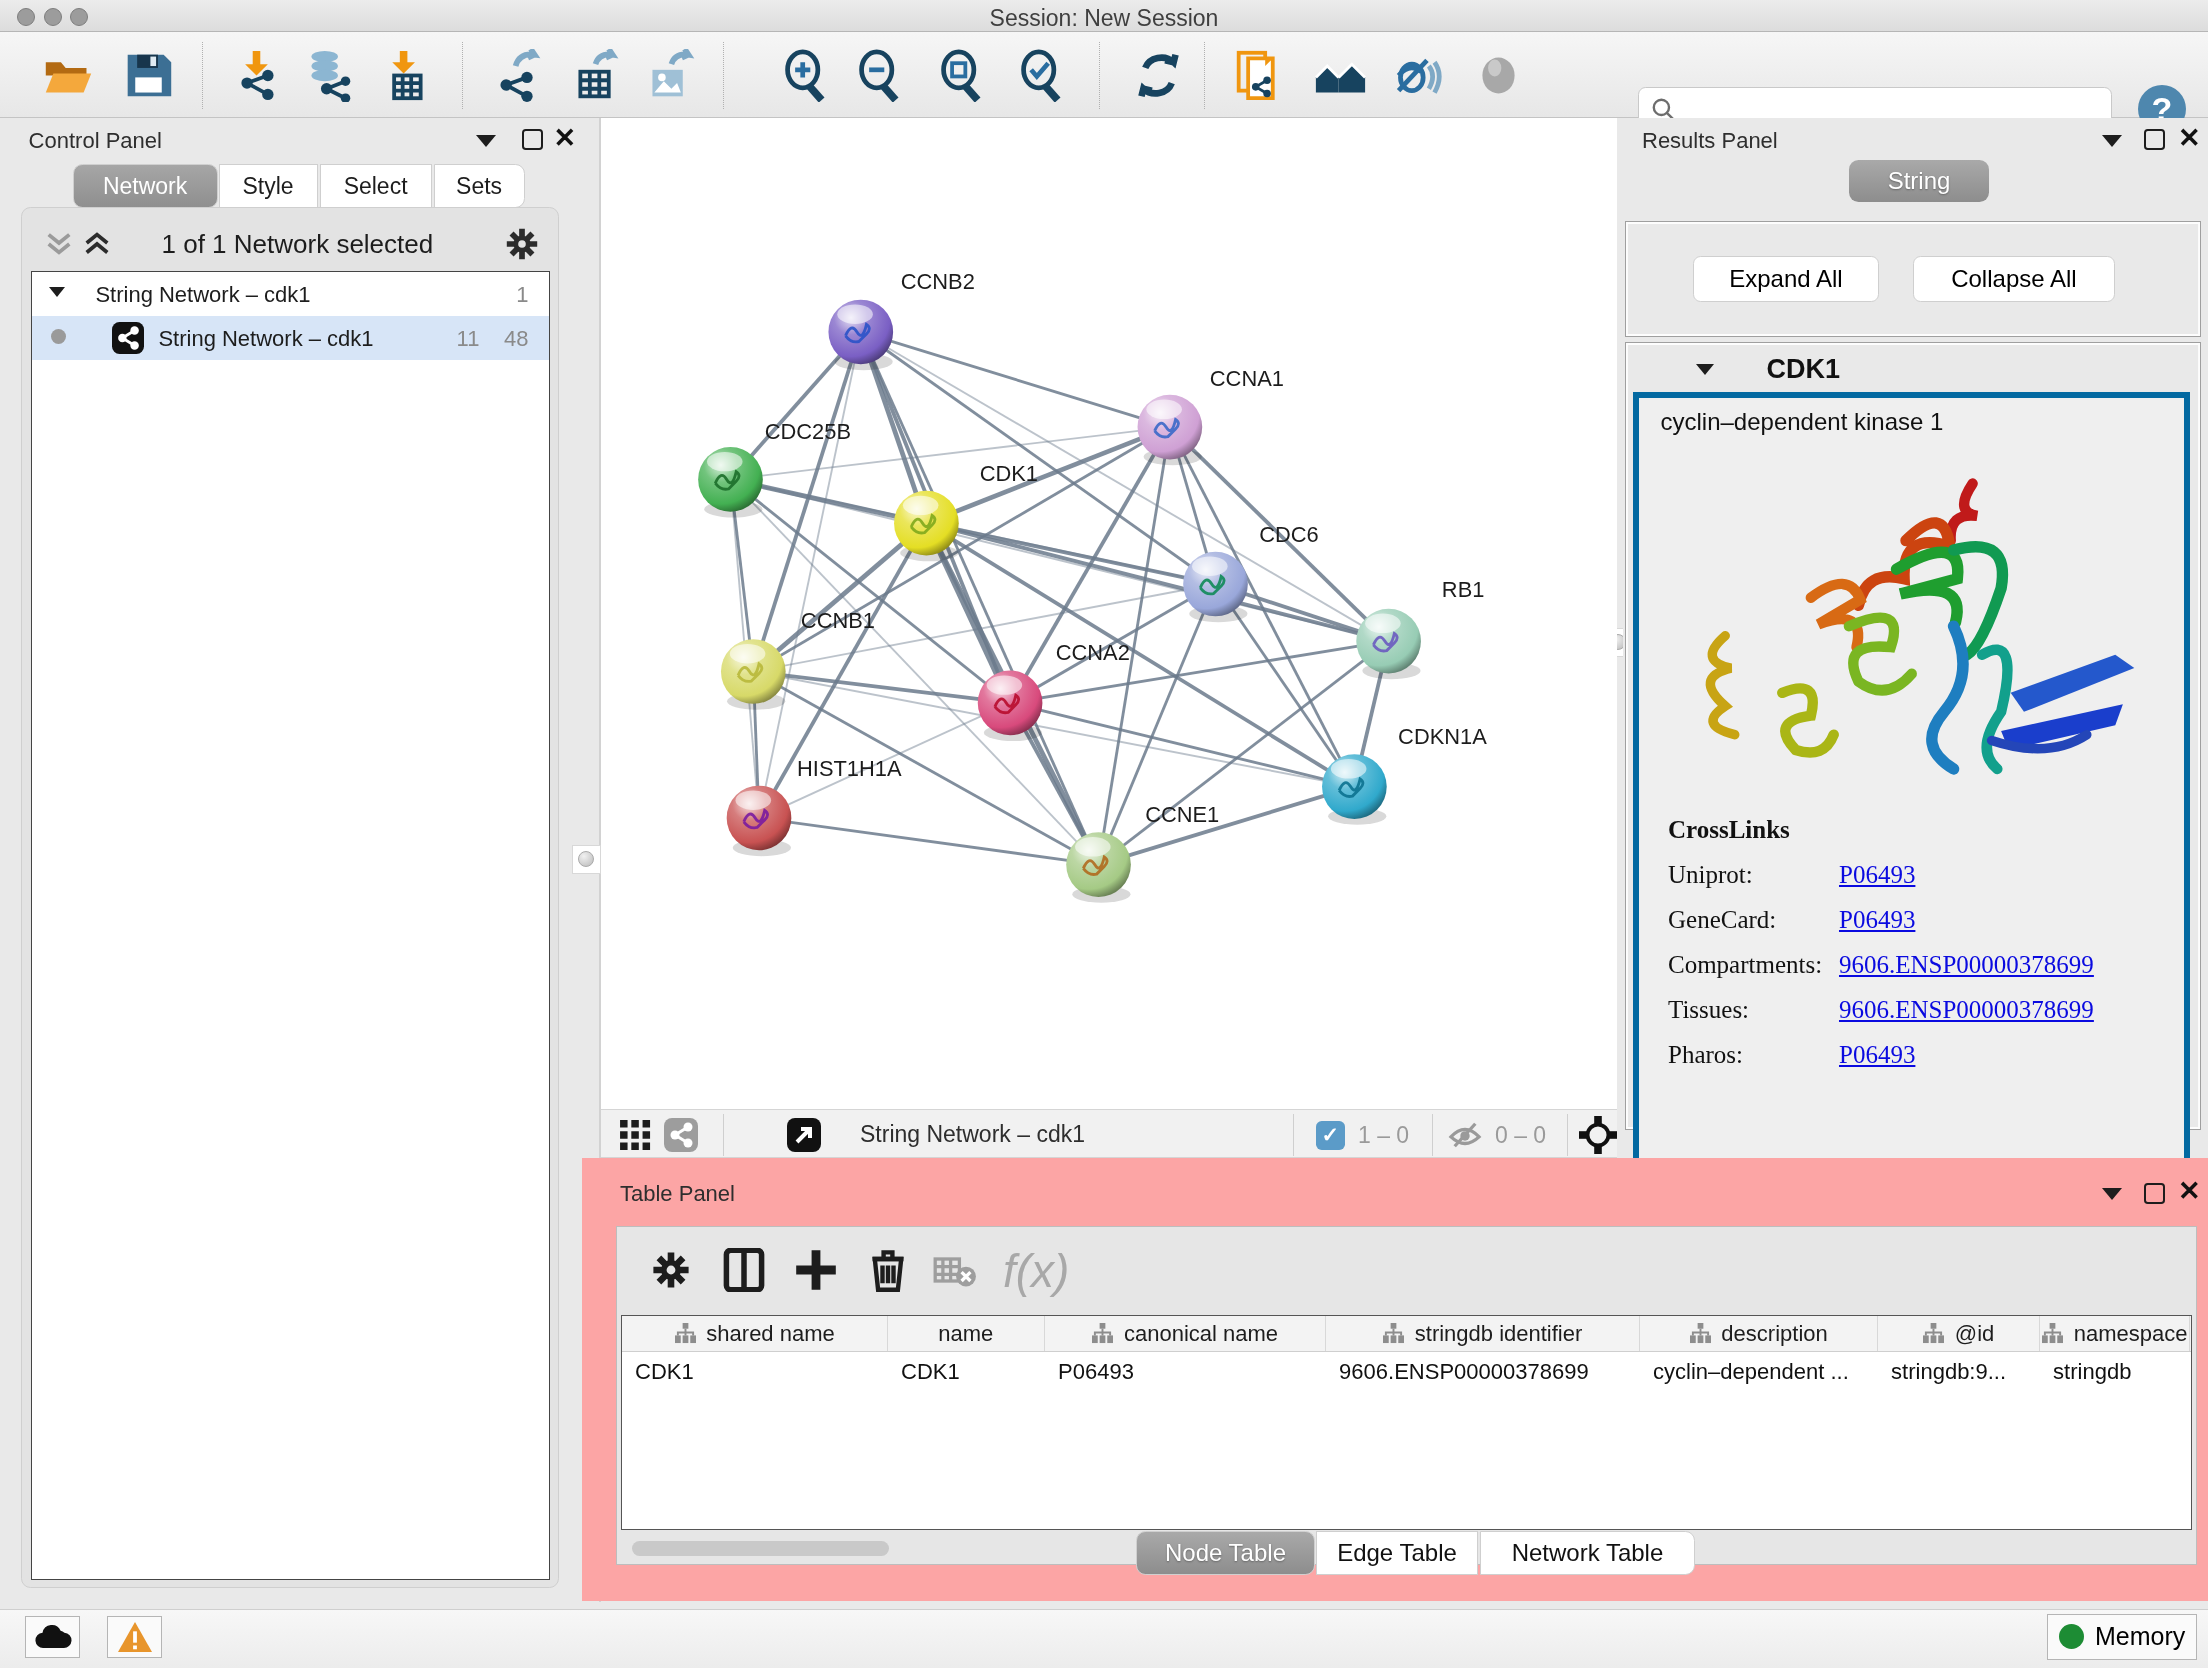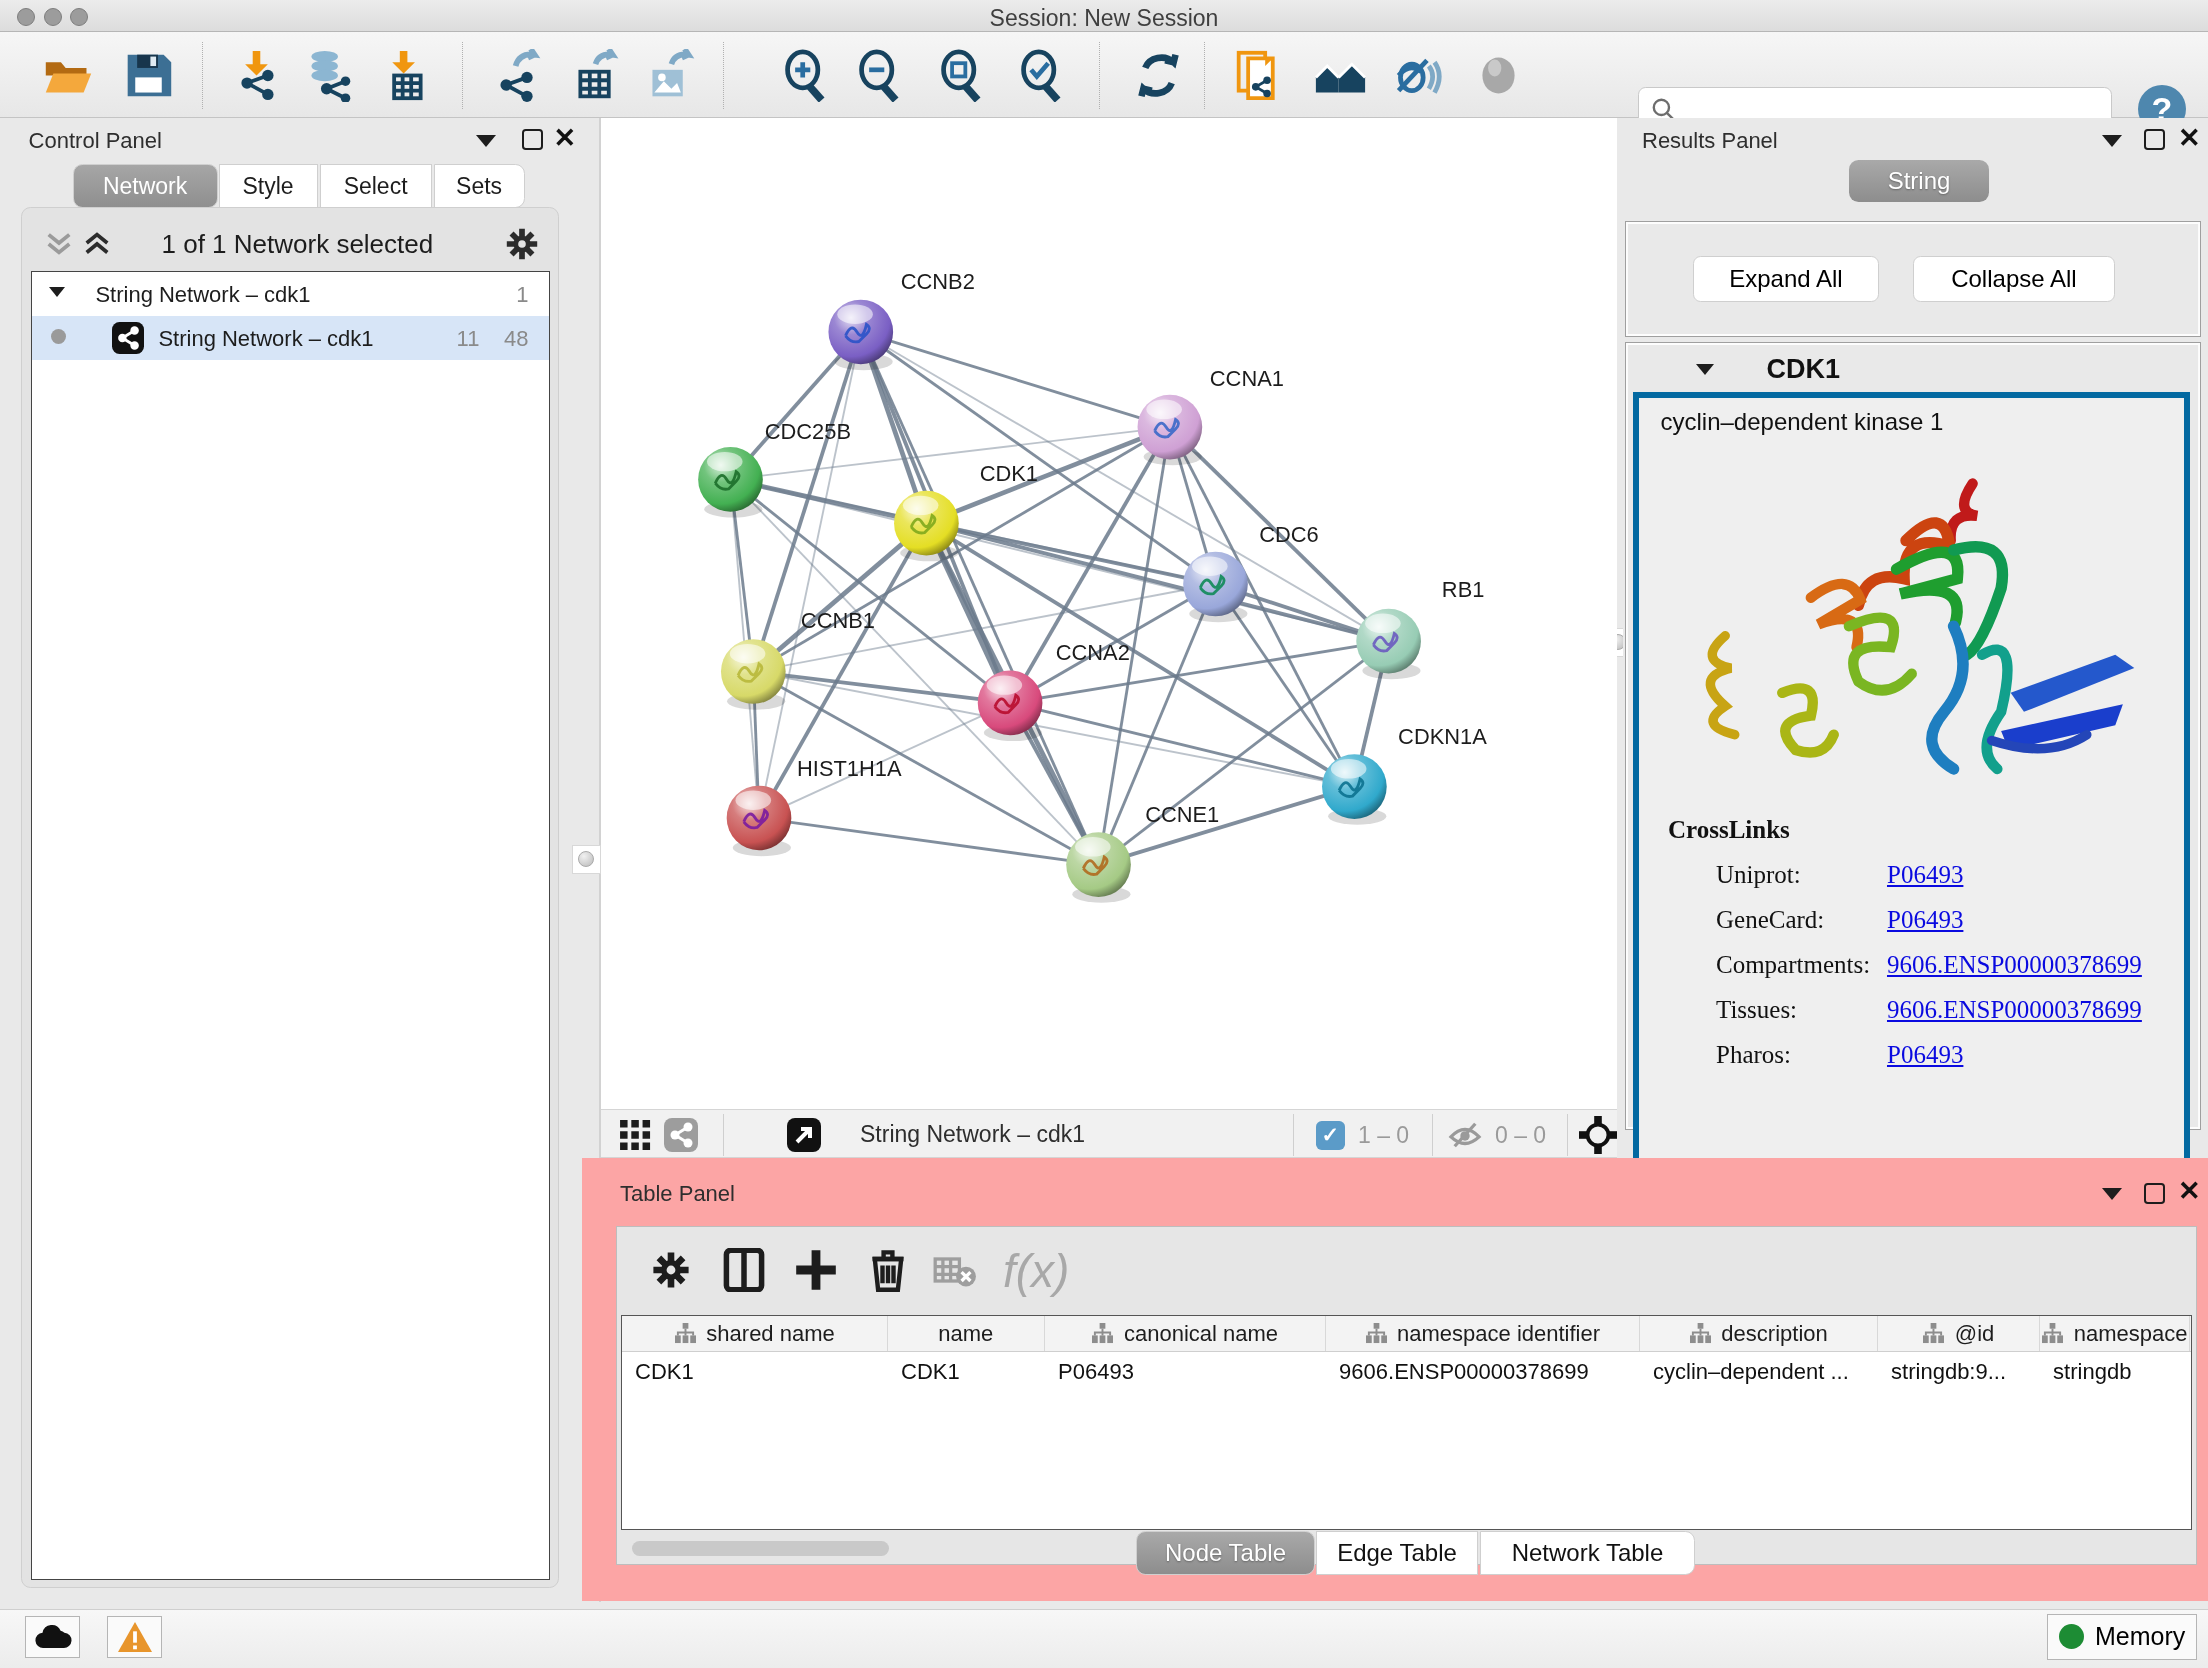--- a/index.html
+++ b/index.html
@@ -73,21 +73,21 @@
   .rp-box { position:absolute; left:1.9px; width:576px; background:#e9e9e9;
     border:1.9px solid #9f9f9f; box-shadow:inset 0 0 0 1.9px #fdfdfd; }
   .rp-btn { position:absolute; top:34px; height:46px; background:#fff; border:1px solid #cfcfcf;
     border-radius:7.6px; font-size:24px; text-align:center; }
   #cdk1-header { position:absolute; left:7.6px; top:7.6px; width:557px; height:42px; }
   #cdk1-sub { position:absolute; left:7.6px; top:49px; width:557px; height:903px; background:#efefef;
     border:6px solid #0369a1; }
   #crosslinks { position:absolute; left:28.5px; top:418px; width:514px;
     font-family:"Liberation Serif", serif; font-size:25px; color:#111; }
   #crosslinks .xl-row { display:flex; margin-top:17px; }
-  #crosslinks .xl-label { width:171px;margin-left:48px; }
+  #crosslinks .xl-label { width:171px; }
   #crosslinks .xl-value a, #crosslinks .xl-value { color:#0a0ae0; text-decoration:underline; }
 
   
   #table-panel { position:absolute; left:582px; top:1158px; width:1626px; height:443px; background:#fca5a5; }
   #tp-toolbar-box { position:absolute; left:34px; top:68px; width:1581px; height:339px;
     background:#e6e6e6; border:1px solid #bdbdbd; }
   .tp-icon { position:absolute; top:21px; width:44px; height:44px; }
   #tp-table { position:absolute; left:3.8px; top:88px; width:1571px; height:215px; background:#fff;
     border:1.9px solid #555; overflow:hidden; }
   #tp-head { display:flex; height:36px; background:#f3f3f3; border-bottom:1.9px solid #cfcfcf; }
@@ -697,21 +697,21 @@
           <div class="th" style="width: 314px; flex: 0 0 314px;">
             <svg width="23" height="21" viewBox="0 0 24 22">
               <g fill="#8d8d8d">
                 <rect x="9" y="0" width="6" height="6"></rect>
                 <rect x="1" y="13" width="6" height="8"></rect>
                 <rect x="9" y="13" width="6" height="8"></rect>
                 <rect x="17" y="13" width="6" height="8"></rect>
                 <path d="M12 6 v4 M4 13 v-3 h16 v3 M12 9 v4" stroke="#8d8d8d" stroke-width="2" fill="none"></path>
               </g>
             </svg>
-            <span>namespace identifier</span>
+            <span>stringdb identifier</span>
           </div>
           <div class="th" style="width: 238px; flex: 0 0 238px;">
             <svg width="23" height="21" viewBox="0 0 24 22">
               <g fill="#8d8d8d">
                 <rect x="9" y="0" width="6" height="6"></rect>
                 <rect x="1" y="13" width="6" height="8"></rect>
                 <rect x="9" y="13" width="6" height="8"></rect>
                 <rect x="17" y="13" width="6" height="8"></rect>
                 <path d="M12 6 v4 M4 13 v-3 h16 v3 M12 9 v4" stroke="#8d8d8d" stroke-width="2" fill="none"></path>
               </g>

